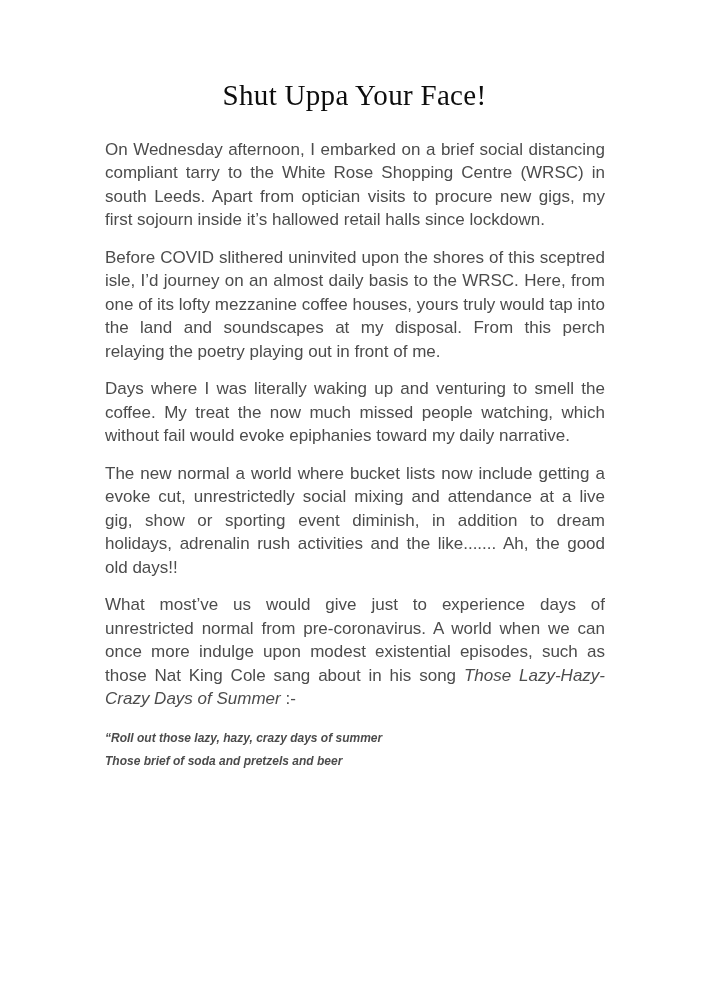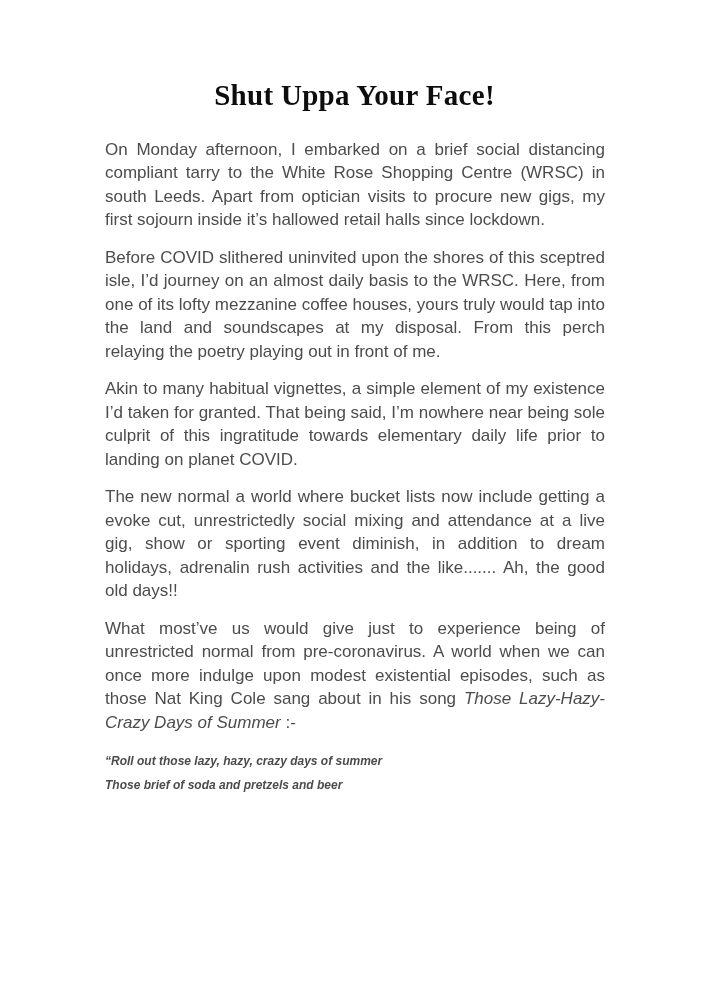--- a/index.html
+++ b/index.html
@@ -12,21 +12,21 @@
     width: 709px;
     height: 992px;
     background: #ffffff;
     overflow: hidden;
     font-family: "Liberation Sans", sans-serif;
   }
   .page-title {
     margin: 0 0 25px 0;
     padding-top: 78px;
     font-family: "Liberation Serif", serif;
-    font-weight: 700;
+    font-weight: 400;
     font-size: 29px;
     line-height: 1.2;
     letter-spacing: 0.3px;
     text-align: center;
     color: #0d0d0d;
   }
   .content {
     margin: 0 104px 0 105px;
   }
   .body-para {
@@ -60,26 +60,26 @@
     padding-left: 47px;
   }
 </style>
 </head>
 <body>
 
 <div class="page">
   <h1 class="page-title">Shut Uppa Your Face!</h1>
 
   <div class="content">
-    <p class="body-para">On Monday afternoon, I embarked on a brief social distancing compliant tarry to the White Rose Shopping Centre (WRSC) in south Leeds. Apart from optician visits to procure new gigs, my first sojourn inside it’s hallowed retail halls since lockdown.</p>
+    <p class="body-para">On Wednesday afternoon, I embarked on a brief social distancing compliant tarry to the White Rose Shopping Centre (WRSC) in south Leeds. Apart from optician visits to procure new gigs, my first sojourn inside it’s hallowed retail halls since lockdown.</p>
     <p class="body-para">Before COVID slithered uninvited upon the shores of this sceptred isle, I’d journey on an almost daily basis to the WRSC. Here, from one of its lofty mezzanine coffee houses, yours truly would tap into the land and soundscapes at my disposal. From this perch relaying the poetry playing out in front of me.</p>
-    <p class="body-para">Akin to many habitual vignettes, a simple element of my existence I’d taken for granted. That being said, I’m nowhere near being sole culprit of this ingratitude towards elementary daily life prior to landing on planet COVID.</p>
+    <p class="body-para">Days where I was literally waking up and venturing to smell the coffee. My treat the now much missed people watching, which without fail would evoke epiphanies toward my daily narrative.</p>
     <p class="body-para">The new normal a world where bucket lists now include getting a evoke cut, unrestrictedly social mixing and attendance at a live gig, show or sporting event diminish, in addition to dream holidays, adrenalin rush activities and the like....... Ah, the good old days!!</p>
 
-    <p class="body-para"><span>What most’ve us would give just to experience being of unrestricted normal from pre-coronavirus. A world when we can once more indulge upon modest existential episodes, such as those Nat King Cole sang about in his song </span><span class="song-title">Those Lazy-Hazy-Crazy Days of Summer</span><span> :-</span></p>
+    <p class="body-para"><span>What most’ve us would give just to experience days of unrestricted normal from pre-coronavirus. A world when we can once more indulge upon modest existential episodes, such as those Nat King Cole sang about in his song </span><span class="song-title">Those Lazy-Hazy-Crazy Days of Summer</span><span> :-</span></p>
 
     <div class="lyrics">
       <div class="lyric-line">“Roll out those lazy, hazy, crazy days of summer</div>
       <div class="lyric-line">Those brief of soda and pretzels and beer</div>
     </div>
   </div>
 
   <div class="page-number">123</div>
 </div>
 

